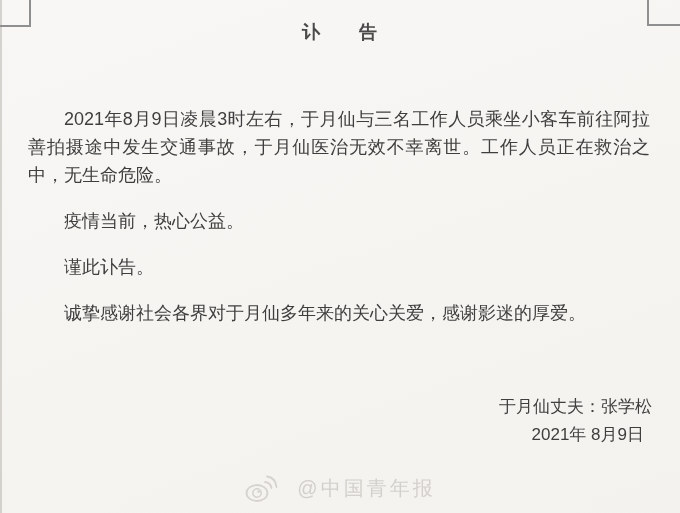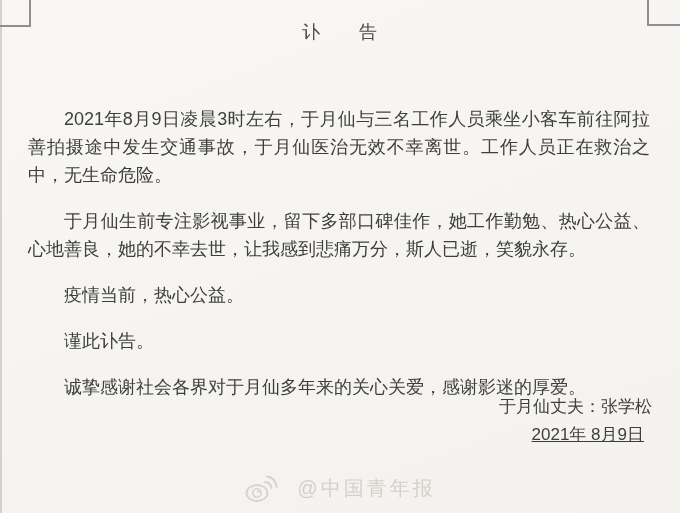--- a/index.html
+++ b/index.html
@@ -43,21 +43,21 @@
     height: 31px;
   }
   .doc-title {
     position: absolute;
     top: 20px;
     left: 0;
     width: 100%;
     margin: 0;
     text-align: center;
     font-size: 18px;
-    font-weight: 400;
+    font-weight: 700;
     letter-spacing: 1px;
     color: #4a4a4a;
     white-space: pre;
   }
   .doc-body {
     position: absolute;
     top: 105px;
     left: 28px;
     right: 30px;
     font-size: 18px;
@@ -74,21 +74,20 @@
     top: 393px;
     left: 0;
     right: 28px;
     text-align: right;
     font-size: 17px;
     line-height: 28px;
     color: #3e3e3e;
   }
   .signature .date-line {
     padding-right: 8px;
-    text-decoration: underline;
   }
   .watermark {
     position: absolute;
     top: 472px;
     left: 0;
     width: 100%;
     display: flex;
     align-items: center;
     justify-content: center;
     gap: 19px;
@@ -108,21 +107,20 @@
 <div class="page">
 
   <div class="left-edge"></div>
   <div class="corner corner-tl"></div>
   <div class="corner corner-tr"></div>
 
   <h1 class="doc-title">讣　　告</h1>
 
   <div class="doc-body">
     <p>2021年8月9日凌晨3时左右，于月仙与三名工作人员乘坐小客车前往阿拉善拍摄途中发生交通事故，于月仙医治无效不幸离世。工作人员正在救治之中，无生命危险。</p>
-    <p>于月仙生前专注影视事业，留下多部口碑佳作，她工作勤勉、热心公益、心地善良，她的不幸去世，让我感到悲痛万分，斯人已逝，笑貌永存。</p>
     <p>疫情当前，热心公益。</p>
     <p>谨此讣告。</p>
     <p>诚挚感谢社会各界对于月仙多年来的关心关爱，感谢影迷的厚爱。</p>
   </div>
 
   <div class="signature">
     <div class="name-line">于月仙丈夫：张学松</div>
     <div class="date-line">2021年 8月9日</div>
   </div>
 

